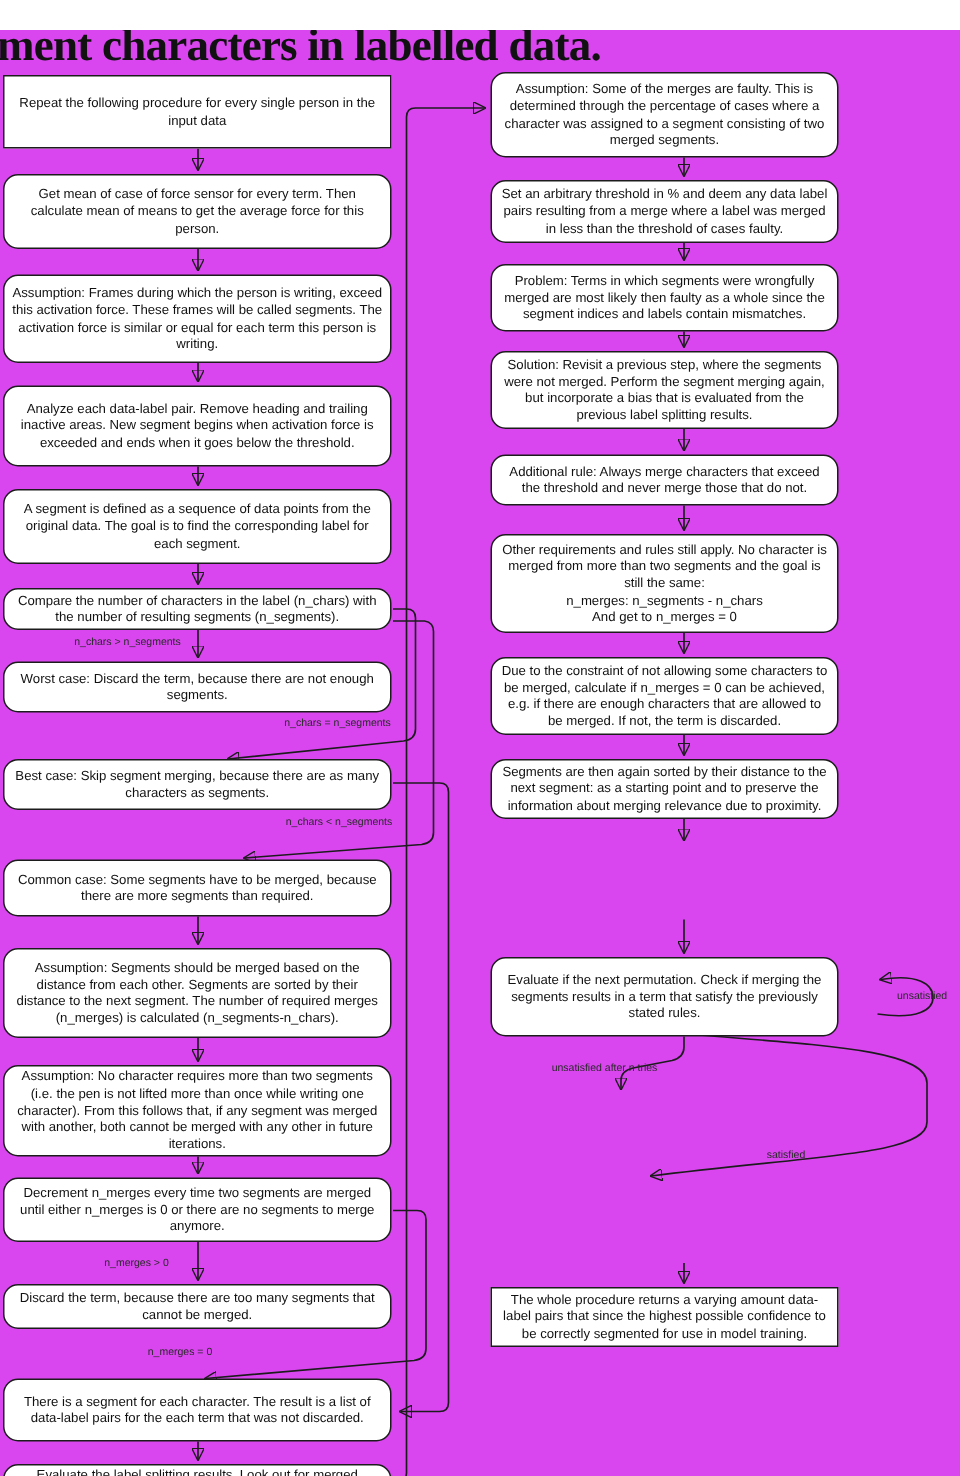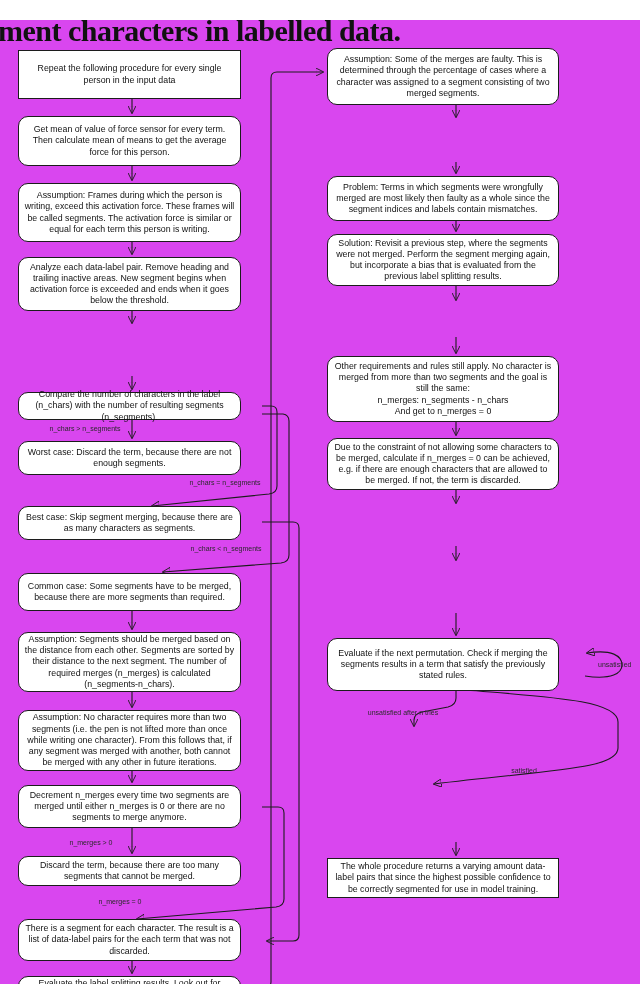--- a/index.html
+++ b/index.html
@@ -13,21 +13,21 @@
     font-weight:bold;font-size:30px;color:#111;white-space:nowrap;letter-spacing:-0.5px;
   }
   .box{
     position:absolute;box-sizing:border-box;
     border:1.2px solid #1c1c1c;background:#ffffff;
     display:flex;align-items:center;justify-content:center;
     text-align:center;font-size:8.8px;line-height:1.28;color:#111;
     padding:1px 5px;white-space:pre-line;z-index:2;
   }
   .box.round{border-radius:10px;}
-  .box.colL{left:18px;width:223px;}
+  .box.colL{left:2px;width:259px;}
   .box.colR{left:327px;width:232px;}
   .elabel{
     position:absolute;font-size:7px;color:#2a2a2a;z-index:3;
     text-align:center;white-space:nowrap;line-height:1;
   }
   svg.wires{position:absolute;left:0;top:0;z-index:1;}
   svg.wires path{fill:none;stroke:#1c1c1c;stroke-width:1.1;}
 </style>
 </head>
 <body>
@@ -76,41 +76,45 @@
       <path d="M262,502 H293 Q299,502 299,508 V915 Q299,921 293,921 H267" marker-end="url(#arw)"></path>
       <path d="M262,787 H278 Q284,787 284,793 V879 Q284,886 276,887 L137,899" marker-end="url(#arw)"></path>
       <path d="M262,968 H265 Q271,968 271,962 V58 Q271,52 277,52 H323" marker-end="url(#arw)"></path>
       <path d="M585,656 C612,660 622,653 622,645 C622,636 612,629 587,633" marker-end="url(#arw)"></path>
       <path d="M456,671 V678 Q456,685 448,687 L422,692 Q414,694 414,700 V706" marker-end="url(#arw)"></path>
       <path d="M466,670 C550,677 618,680 618,702 V728 C618,750 545,750 434,764" marker-end="url(#arw)"></path>
     </g>
   </svg>
 
   <div class="box colL" style="top:30px;height:49px">Repeat the following procedure for every single person in the input data</div>
-  <div class="box colL round" style="top:96px;height:50px">Get mean of value of force sensor for every term. Then calculate mean of means to get the average force for this person.</div>
+  <div class="box colL round" style="top:96px;height:50px">Get mean of case of force sensor for every term. Then calculate mean of means to get the average force for this person.</div>
   <div class="box colL round" style="top:163px;height:59px">Assumption: Frames during which the person is writing, exceed this activation force. These frames will be called segments. The activation force is similar or equal for each term this person is writing.</div>
   <div class="box colL round" style="top:237px;height:54px">Analyze each data-label pair. Remove heading and trailing inactive areas. New segment begins when activation force is exceeded and ends when it goes below the threshold.</div>
+  <div class="box colL round" style="top:306px;height:50px">A segment is defined as a sequence of data points from the original data. The goal is to find the corresponding label for each segment.</div>
   <div class="box colL round" style="top:372px;height:28px">Compare the number of characters in the label (n_chars) with the number of resulting segments (n_segments).</div>
   <div class="box colL round" style="top:421px;height:34px">Worst case: Discard the term, because there are not enough segments.</div>
   <div class="box colL round" style="top:486px;height:34px">Best case: Skip segment merging, because there are as many characters as segments.</div>
   <div class="box colL round" style="top:553px;height:38px">Common case: Some segments have to be merged, because there are more segments than required.</div>
   <div class="box colL round" style="top:612px;height:60px">Assumption: Segments should be merged based on the distance from each other. Segments are sorted by their distance to the next segment. The number of required merges (n_merges) is calculated (n_segments-n_chars).</div>
   <div class="box colL round" style="top:690px;height:61px">Assumption: No character requires more than two segments (i.e. the pen is not lifted more than once while writing one character). From this follows that, if any segment was merged with another, both cannot be merged with any other in future iterations.</div>
   <div class="box colL round" style="top:765px;height:43px">Decrement n_merges every time two segments are merged until either n_merges is 0 or there are no segments to merge anymore.</div>
   <div class="box colL round" style="top:899px;height:42px">There is a segment for each character. The result is a list of data-label pairs for the each term that was not discarded.</div>
   <div class="box colL round" style="top:836px;height:30px">Discard the term, because there are too many segments that cannot be merged.</div>
   <div class="box colL round" style="top:956px;height:26px">Evaluate the label splitting results. Look out for merged segments and their according labels.</div>
 
   <div class="box colR round" style="top:28px;height:57px">Assumption: Some of the merges are faulty. This is determined through the percentage of cases where a character was assigned to a segment consisting of two merged segments.</div>
+  <div class="box colR round" style="top:100px;height:42px">Set an arbitrary threshold in % and deem any data label pairs resulting from a merge where a label was merged in less than the threshold of cases faulty.</div>
   <div class="box colR round" style="top:214px;height:52px">Solution: Revisit a previous step, where the segments were not merged. Perform the segment merging again, but incorporate a bias that is evaluated from the previous label splitting results.</div>
   <div class="box colR round" style="top:156px;height:45px">Problem: Terms in which segments were wrongfully merged are most likely then faulty as a whole since the segment indices and labels contain mismatches.</div>
+  <div class="box colR round" style="top:283px;height:34px">Additional rule: Always merge characters that exceed the threshold and never merge those that do not.</div>
   <div class="box colR round" style="top:336px;height:66px">Other requirements and rules still apply. No character is merged from more than two segments and the goal is still the same:
 n_merges: n_segments - n_chars
 And get to n_merges = 0</div>
   <div class="box colR round" style="top:418px;height:52px">Due to the constraint of not allowing some characters to be merged, calculate if n_merges = 0 can be achieved, e.g. if there are enough characters that are allowed to be merged. If not, the term is discarded.</div>
+  <div class="box colR round" style="top:486px;height:40px">Segments are then again sorted by their distance to the next segment: as a starting point and to preserve the information about merging relevance due to proximity.</div>
   <div class="box colR round" style="top:618px;height:53px">Evaluate if the next permutation. Check if merging the segments results in a term that satisfy the previously stated rules.</div>
   <div class="box colR" style="top:838px;height:40px">The whole procedure returns a varying amount data-label pairs that since the highest possible confidence to be correctly segmented for use in model training.</div>
 
   <div class="elabel" style="left:46px;top:405px;width:78px">n_chars &gt; n_segments</div>
   <div class="elabel" style="left:185px;top:459px;width:80px">n_chars = n_segments</div>
   <div class="elabel" style="left:186px;top:525px;width:80px">n_chars &lt; n_segments</div>
   <div class="elabel" style="left:66px;top:819px;width:50px">n_merges &gt; 0</div>
   <div class="elabel" style="left:90px;top:878px;width:60px">n_merges = 0</div>
   <div class="elabel" style="left:598px;top:641px;width:44px;text-align:left">unsatisfied</div>
   <div class="elabel" style="left:358px;top:689px;width:90px">unsatisfied after n tries</div>

